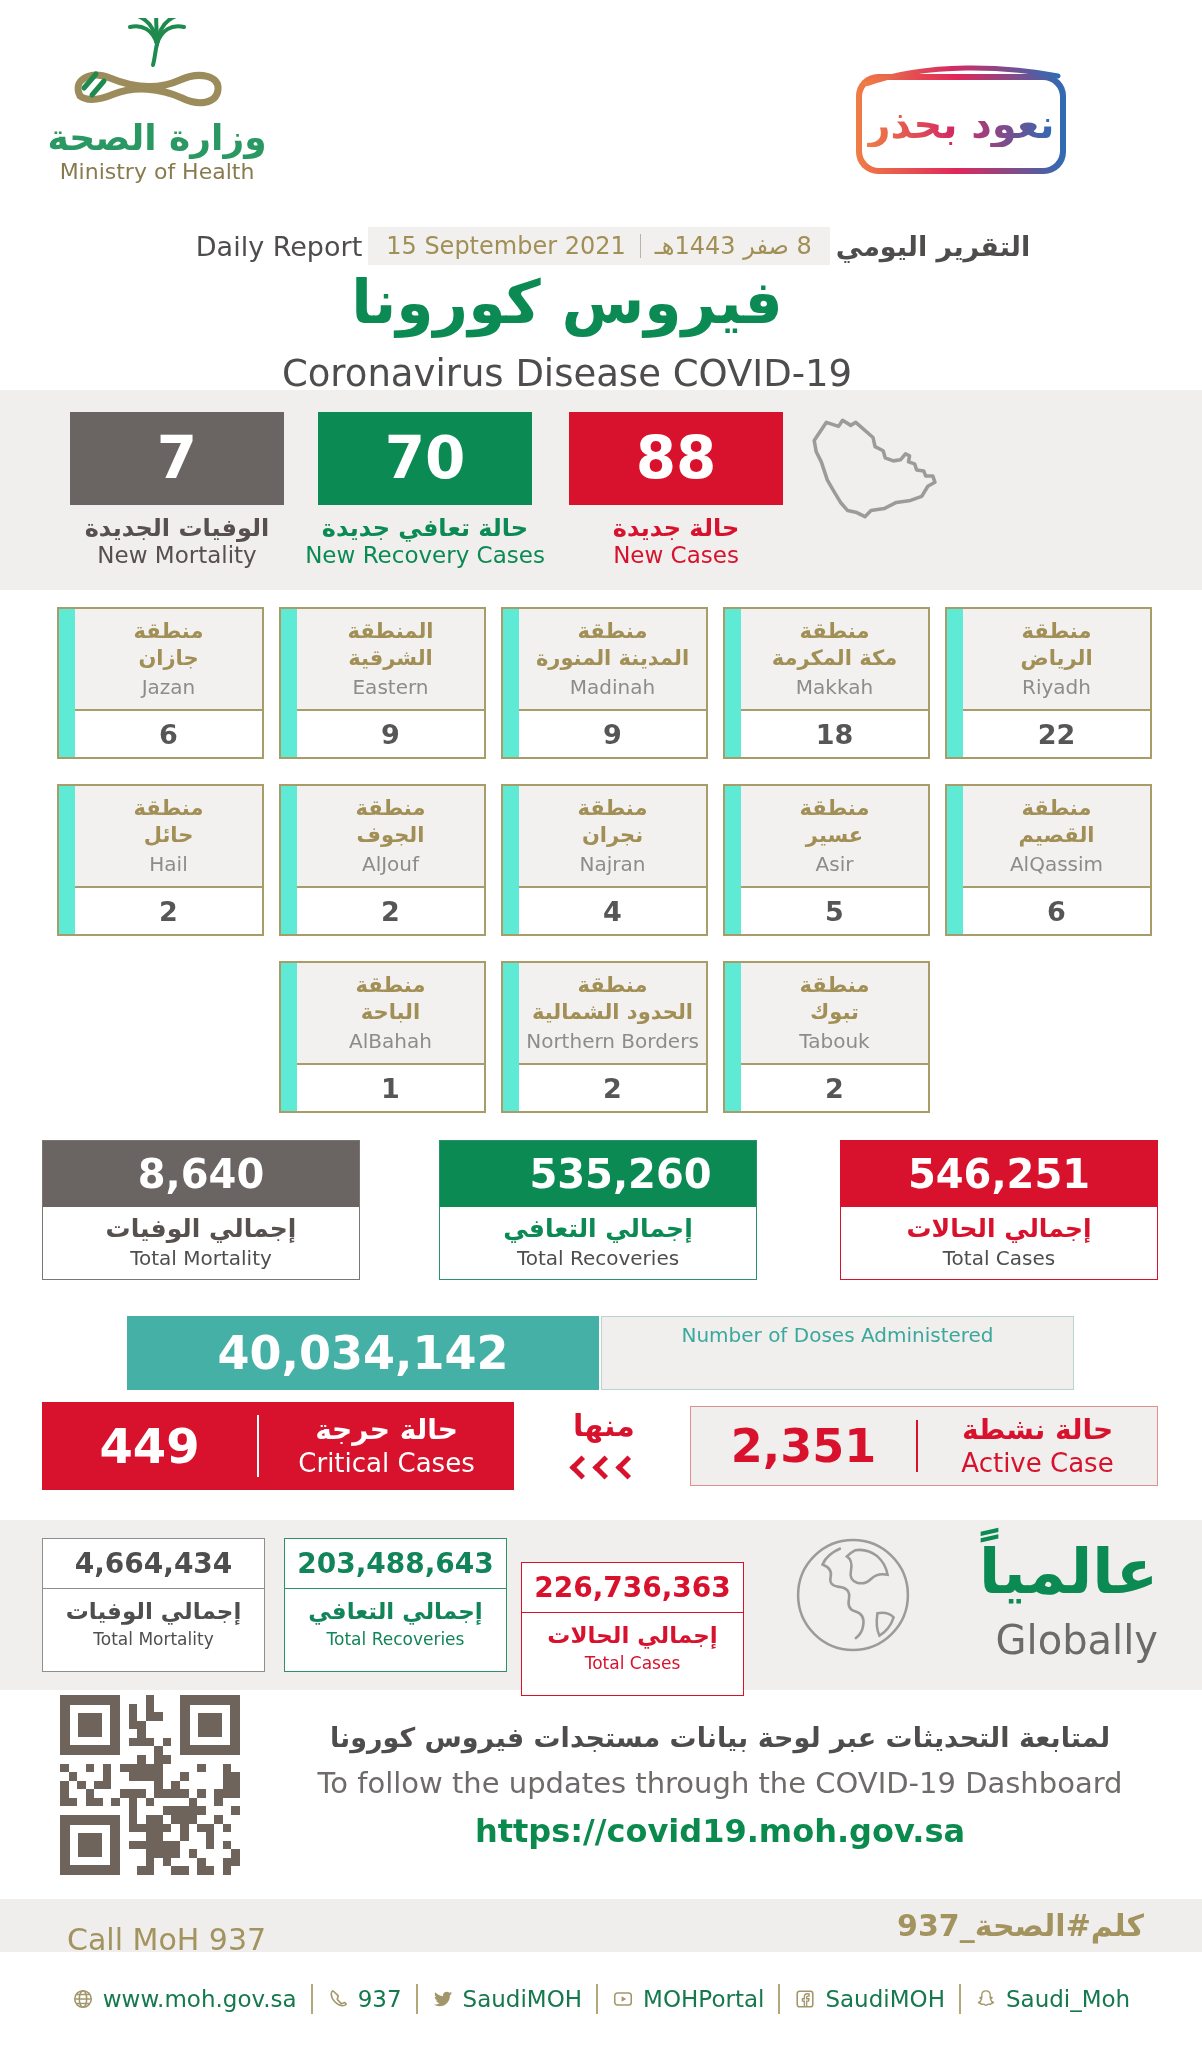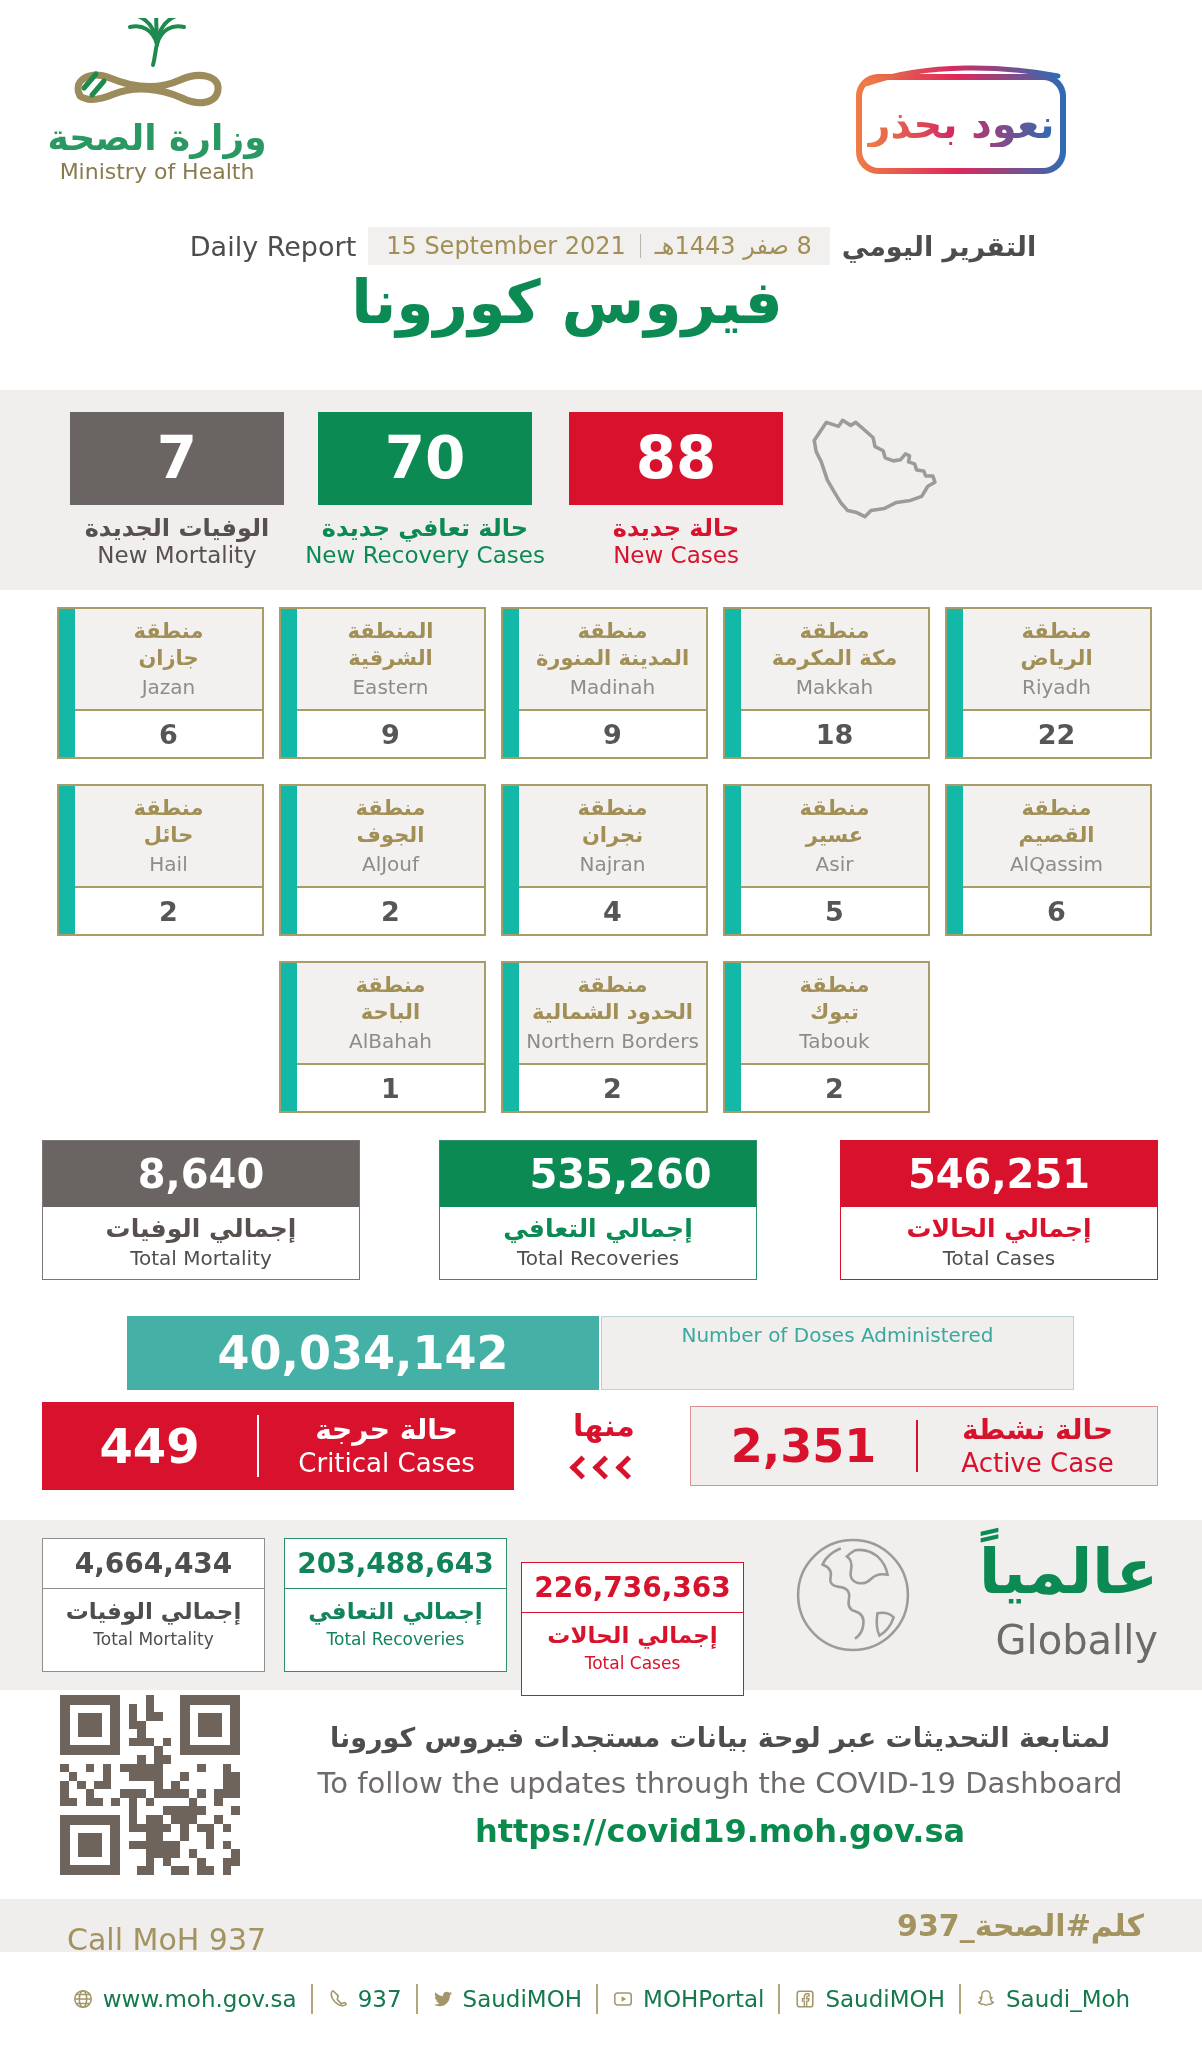--- a/index.html
+++ b/index.html
@@ -14,21 +14,21 @@
   .badge { position: absolute; left: 856px; top: 74px; width: 210px; height: 100px;
            background: linear-gradient(90deg,#ef7d45,#e0275a 48%,#2d6cb4); border-radius: 22px; padding: 6px; }
   .badge-inner { width: 100%; height: 100%; background: #fff; border-radius: 17px;
                  display: flex; align-items: center; justify-content: center; }
   .badge-text { font-size: 40px; font-weight: bold;
                 background: linear-gradient(90deg,#ef7d45,#d42a62 45%,#2d6cb4);
                 -webkit-background-clip: text; background-clip: text; color: transparent; }
   .badge-swoosh { position: absolute; top: -14px; left: 0; }
 
   .report-row { position: absolute; left: 24px; top: 226px; width: 1178px; height: 40px;
-                display: flex; align-items: center; justify-content: center; gap: 12px; }
+                display: flex; align-items: center; justify-content: center; gap: 6px; }
   .dr-en { color: #4f4c4c; font-size: 27px; }
   .dr-ar { color: #4f4c4c; font-size: 27px; font-weight: bold; }
   .date-chip { background: #f1f0ee; padding: 5px 18px; display: flex; align-items: center; gap: 14px; }
   .date-g, .date-h { color: #a18f55; font-size: 24px; }
   .chip-sep { width: 1px; height: 24px; background: #b9b4ab; }
 
   .title-ar { position: absolute; left: 0; top: 246px; width: 1134px; text-align: center;
               color: #0c8a53; font-size: 60px; font-weight: bold; line-height: 112px; }
   .title-en { position: absolute; left: 0; top: 352px; width: 1134px; text-align: center;
               color: #4f4c4c; font-size: 37px; }
@@ -47,21 +47,21 @@
   .st-red .stat-value { background: #d8122c; }
   .st-red .stat-ar, .st-red .stat-en { color: #d8122c; }
   .ksa-map { position: absolute; left: 800px; top: 16px; }
   .loc-head { position: absolute; right: 61px; top: 2px; text-align: right; }
   .loc-ar { color: #0c8a53; font-size: 70px; font-weight: bold; line-height: 104px; }
   .loc-en { color: #6d6a6a; font-size: 40px; line-height: 44px; margin-top: 2px; }
 
   
   .rrow { position: absolute; left: 57px; width: 1095px; display: flex; gap: 15px; }
   .rrow3 { left: 279px; width: 651px; }
-  .rbox { width: 207px; border: 2px solid #a89c68; background: #14b8a6; padding-left: 16px; }
+  .rbox { width: 207px; border: 2px solid #a89c68; background: #5eead4; padding-left: 16px; }
   .rhead { background: #f2f1ef; text-align: center; padding: 9px 2px; min-height: 100px; }
   .rl1 { color: #a18f55; font-size: 21px; font-weight: bold; line-height: 27px; }
   .ren { color: #8c8c8c; font-size: 20px; line-height: 25px; margin-top: 3px; }
   .rval { border-top: 2px solid #a89c68; height: 48px; line-height: 48px; text-align: center;
           color: #565656; font-size: 27px; font-weight: bold; background: #fff; }
 
   
   .tbox { position: absolute; top: 1140px; width: 318px; background: #fff; }
   .t-top { height: 66px; line-height: 66px; text-align: center; color: #fff; font-size: 40px; font-weight: bold; }
   .t-bottom { text-align: center; padding: 5px 0 8px; }
@@ -185,20 +185,21 @@
     <span class="dr-en">Daily Report</span>
     <span class="date-chip">
       <span class="date-g">15 September 2021</span>
       <span class="chip-sep"></span>
       <span class="date-h" dir="rtl">8 صفر 1443هـ</span>
     </span>
     <span class="dr-ar" dir="rtl">التقرير اليومي</span>
   </div>
 
   <div class="title-ar">فيروس كورونا</div>
+  <div class="title-en">Coronavirus Disease COVID-19</div>
 
   <div class="locally-band">
     <div class="stat st-gray" style="left:70px">
       <div class="stat-value">7</div>
       <div class="stat-ar">الوفيات الجديدة</div>
       <div class="stat-en">New Mortality</div>
     </div>
     <div class="stat st-green" style="left:318px">
       <div class="stat-value">70</div>
       <div class="stat-ar">حالة تعافي جديدة</div>

